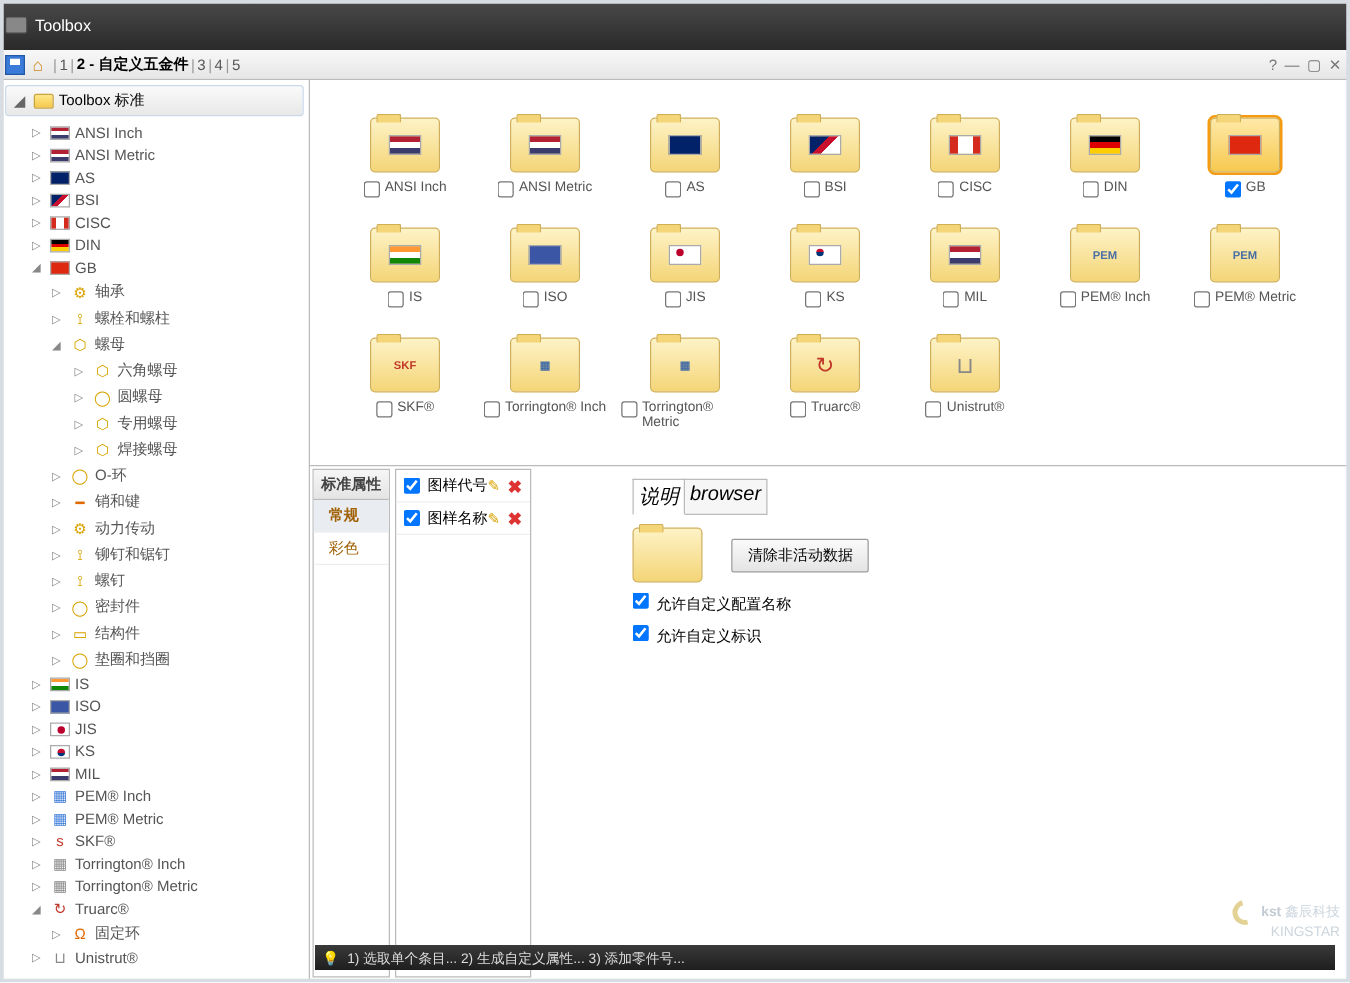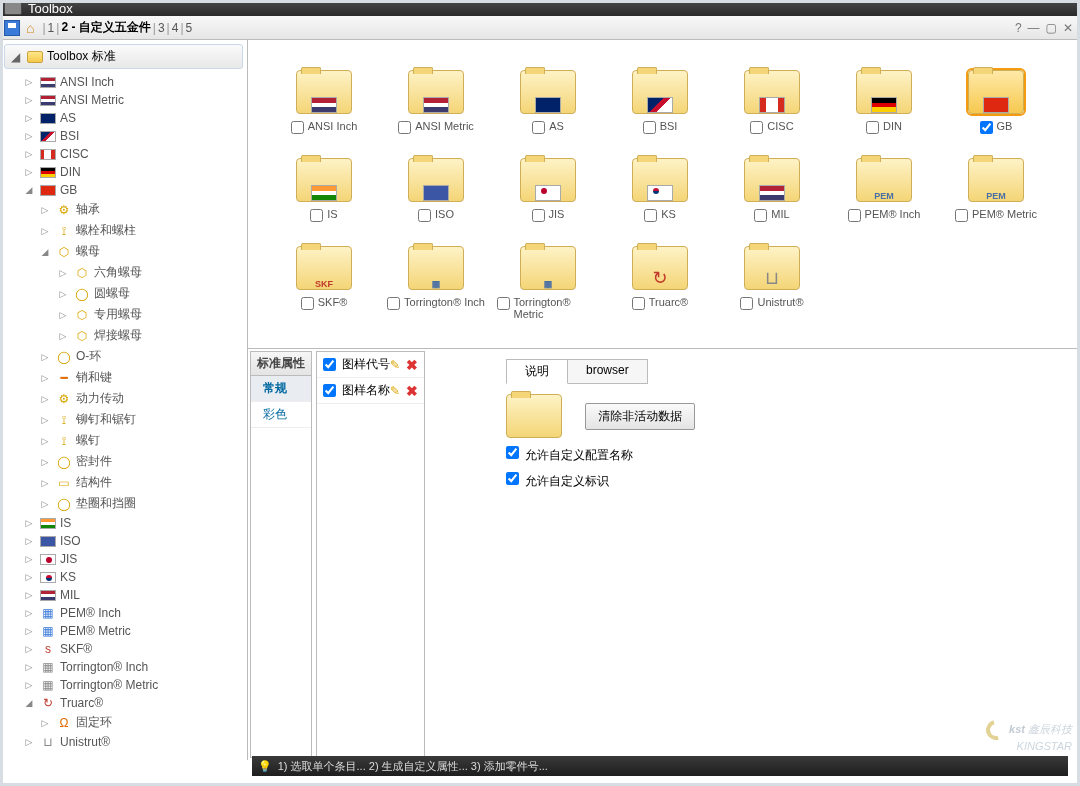--- a/index.html
+++ b/index.html
@@ -1,18 +1,18 @@
 <!DOCTYPE html>
 <html><head>
 <meta charset="utf-8">
 <style>
 * { box-sizing: border-box; margin: 0; padding: 0; font-family: "Microsoft YaHei", Arial, sans-serif; }
 body { background: #fff; width: 1080px; height: 786px; overflow: hidden; position: relative; }
 
-.titlebar { height: 16px; background: linear-gradient(#4a4a4a, #2a2a2a); display: flex; align-items: center; color: #fff; font-size: 13px; padding: 0 4px; }
+.titlebar { height: 40px; background: linear-gradient(#4a4a4a, #2a2a2a); display: flex; align-items: center; color: #fff; font-size: 13px; padding: 0 4px; }
 .titlebar .icon-toolbox { width: 18px; height: 14px; background: #888; border: 1px solid #444; border-radius: 2px; margin-right: 6px; display:inline-block; }
 .titlebar .spacer { flex: 1; }
 
 .tabstrip { height: 24px; background: linear-gradient(#f8f8f8,#e6e6e6); border-bottom: 1px solid #bbb; display: flex; align-items: center; padding: 0 4px; font-size: 12px; }
 .tabstrip .save-icon { width:16px; height:16px; background:#3a7ad9; border:1px solid #2358a8; margin-right:6px; position:relative; }
 .tabstrip .save-icon::after { content:""; position:absolute; top:2px; left:3px; width:8px; height:5px; background:#fff; }
 .tabstrip .home-icon { color:#d28b1e; font-size:14px; margin-right:6px; cursor:pointer; }
 .tabstrip .sep { color:#999; margin:0 2px; }
 .tabstrip .tab { color:#555; cursor:pointer; }
 .tabstrip .tab.active { font-weight:bold; color:#000; }
@@ -47,58 +47,58 @@
 .glyph-ic { width:16px; text-align:center; margin:0 4px; font-size:12px; }
 .gold { color:#d9a300; }
 .orange { color:#e06a00; }
 .gray { color:#888; }
 .blue { color:#3a7ad9; }
 .red { color:#c0392b; }
 
 .content { flex:1; display:flex; flex-direction:column; background:#fff; }
 .folders { padding:30px 20px 10px 20px; display:flex; flex-wrap:wrap; gap:6px 0; }
 .fcard { width:112px; display:flex; flex-direction:column; align-items:center; margin-bottom:18px; }
-.fimg { width:56px; height:44px; background:linear-gradient(#fef3c6,#f4d577); border:1px solid #cfae56; border-radius:4px; position:relative; display:flex; align-items:flex-end; justify-content:center; }
+.fimg { width:56px; height:44px; background:linear-gradient(#fef3c6,#f4d577); border:1px solid #cfae56; border-radius:4px; position:relative; display:flex; align-items:center; justify-content:center; }
 .fimg::before { content:""; position:absolute; top:-4px; left:4px; width:18px; height:6px; background:#f4d577; border:1px solid #cfae56; border-bottom:none; border-radius:2px 2px 0 0; }
 .fimg.selected { outline:2px solid #f39c12; background:linear-gradient(#ffe9a8,#f6c94f); }
 .fimg .flag { width:26px; height:16px; }
 .fimg .badge { font-size:9px; font-weight:bold; color:#4a6fa5; }
 .frow { display:flex; align-items:flex-start; margin-top:6px; font-size:11px; color:#555; }
 .frow input { margin-right:4px; margin-top:1px; }
 .frow span { max-width:86px; text-align:left; }
 
 .lower { flex:1; display:flex; border-top:1px solid #bbb; }
 .lower-left { width:248px; display:flex; }
 .panel { border:1px solid #bbb; margin:2px; }
 .panel-hd { background:linear-gradient(#f6f6f6,#e4e4e4); border-bottom:1px solid #bbb; padding:3px 6px; font-size:12px; font-weight:bold; color:#444; display:flex; }
 .panel-hd .spacer { flex:1; }
 .panel-bd { font-size:12px; }
-.prop-row { padding:4px 12px; color:#0369a1; border-bottom:1px solid #eee; }
+.prop-row { padding:4px 12px; color:#a16207; border-bottom:1px solid #eee; }
 .prop-row.hdr { background:#e9edf2; font-weight:bold; }
 .custom-row { display:flex; align-items:center; padding:4px 6px; border-bottom:1px solid #eee; }
 .custom-row input[type=checkbox] { margin-right:6px; }
 .custom-row .spacer { flex:1; }
 .custom-row .pencil { color:#d9a300; margin-right:6px; cursor:pointer; }
 .custom-row .xdel { color:#d33; font-weight:bold; font-size:14px; cursor:pointer; }
 .add-prop { color:#d9a300; font-size:14px; cursor:pointer; }
 
 .lower-right { flex:1; padding:10px; font-size:12px; }
 .tabs { display:flex; margin-bottom:10px; }
-.tabbtn { border:1px solid #bbb; padding:3px 18px; font-size:12px; background:#f6f6f6; margin-right:-1px; cursor:pointer; }
+.tabbtn { border:1px solid #bbb; padding:3px 4px; font-size:16px; background:#f6f6f6; margin-right:-1px; cursor:pointer;font-style:italic; }
 .tabbtn.active { background:#fff; border-bottom:1px solid #fff; position:relative; z-index:1; }
 .big-folder { width:56px; height:44px; background:linear-gradient(#fef3c6,#f4d577); border:1px solid #cfae56; border-radius:4px; display:inline-block; vertical-align:middle; margin-right:20px; position:relative; }
 .big-folder::before { content:""; position:absolute; top:-4px; left:4px; width:18px; height:6px; background:#f4d577; border:1px solid #cfae56; border-bottom:none; border-radius:2px 2px 0 0; }
 .clearbtn { border:1px solid #999; background:linear-gradient(#fafafa,#e4e4e4); padding:4px 12px; font-size:12px; cursor:pointer; border-radius:2px; vertical-align:middle; }
 .chkrow { margin:8px 0 0 0; }
 .chkrow input { margin-right:6px; }
 
 .statusbar { position:absolute; bottom:10px; left:252px; right:12px; height:20px; background:linear-gradient(#3a3a3a,#1e1e1e); color:#ddd; font-size:11px; display:flex; align-items:center; padding:0 6px; }
 .statusbar .bulb { color:#f4d03f; margin-right:6px; }
 
-.watermark { position:absolute; right:8px; bottom:34px; font-size:11px; color:#b7c4cf; text-align:right; opacity:.7;font-style:italic; }
+.watermark { position:absolute; right:8px; bottom:34px; font-size:11px; color:#b7c4cf; text-align:right; opacity:.7; }
 .watermark .swoosh { display:inline-block; width:20px; height:20px; border:4px solid #d8c06b; border-top-color:transparent; border-right-color:transparent; border-radius:50%; transform:rotate(30deg); vertical-align:middle; }
 .outerborder { position:absolute; inset:0; border:3px solid #d8dde3; pointer-events:none; }
 </style>
 </head>
 <body>
 
 <div class="titlebar">
   <span class="icon-toolbox"></span>
   <span>Toolbox</span>
   <span class="spacer"></span>

